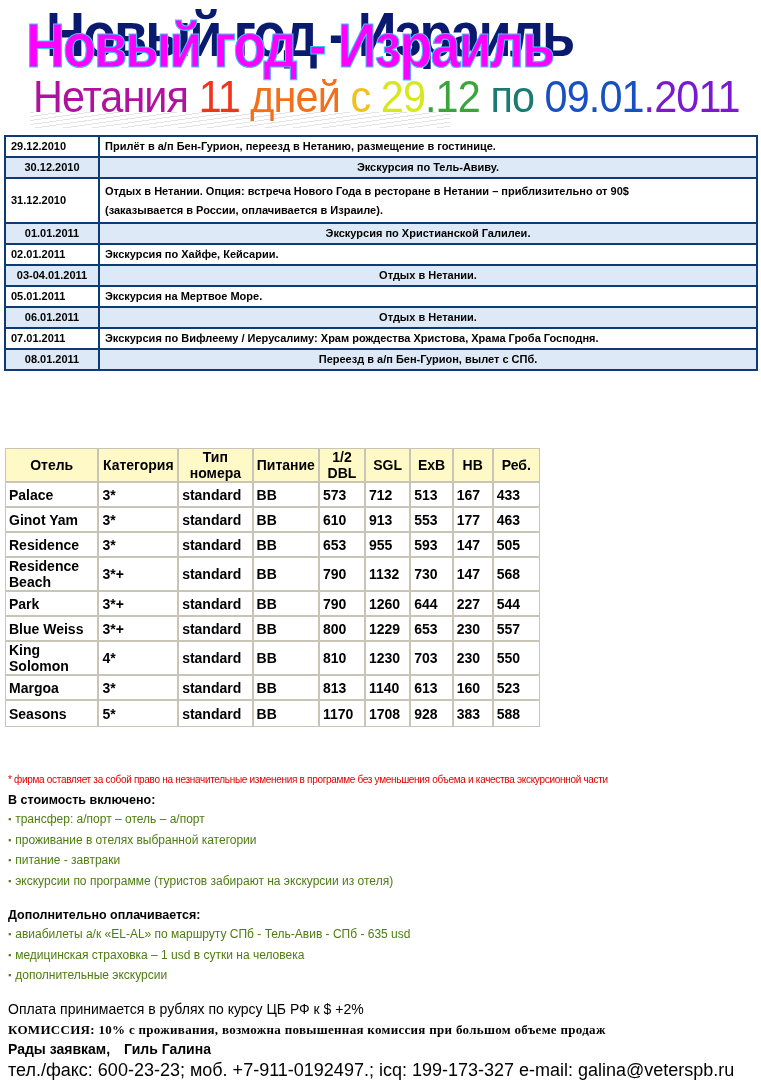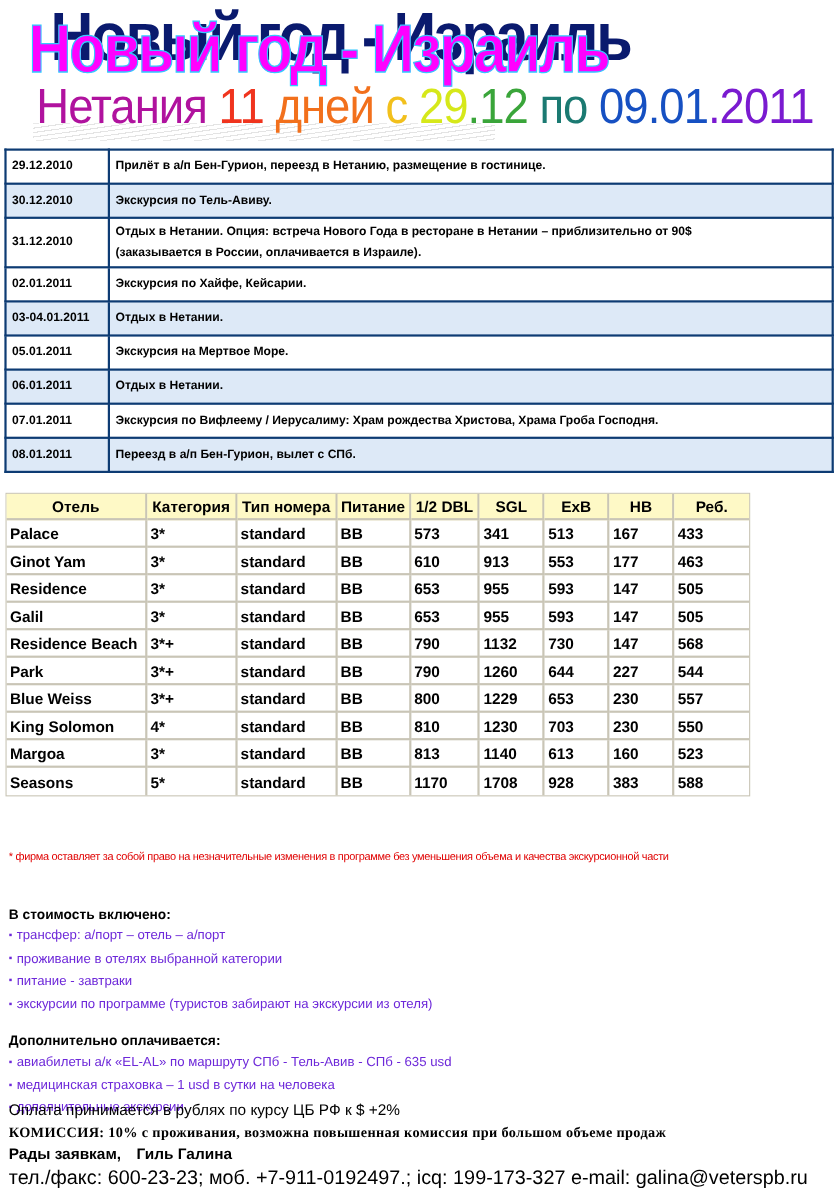--- a/index.html
+++ b/index.html
@@ -35,28 +35,28 @@
   
   .itinerary {
     position: absolute; left: 4px; top: 135px; width: 754px;
     border-collapse: collapse; border: 2px solid #0d3b73;
     font-size: 11px; font-weight: bold;
   }
   .itinerary td {
     border: 2px solid #0d3b73; padding: 0 5px; vertical-align: middle; line-height: 19px;
   }
   .itinerary td.date { width: 94px; }
-  .itinerary tr { height: 31px; }
+  .itinerary tr { height: 21px; }
   .itinerary tr.tall { height: 45px; }
-  .itinerary tr.alt td { background: #dde9f7; }
+  .itinerary tr.alt td { background: #dde9f7; text-align: center; }
   .itinerary tr td { background: #ffffff; }
 
   
   .hotels {
-    position: absolute; left: 5px; top: 448px; width: 677px;
+    position: absolute; left: 5px; top: 448px; width: 535px;
     border-collapse: separate; border-spacing: 0;
     border: 1px solid #c9c5b6; font-size: 14px; font-weight: bold;
   }
   .hotels th, .hotels td {
     border-right: 2px solid #c9c5b6; border-bottom: 2px solid #c9c5b6;
     padding: 0 3px; height: 25px; text-align: left;
   }
   .hotels th { background: #fef9c6; text-align: center; height: 24px; }
   .hotels tr td:last-child, .hotels tr th:last-child { border-right: none; }
   .hotels tr:last-child td { border-bottom: none; margin-top: 35px; }
@@ -68,24 +68,24 @@
   .col-sgl { width: 59px; }
   .col-exb { width: 59px; }
   .col-hb { width: 59px; }
   .col-child { width: 68px; }
 
   
   .disclaimer {
     position: absolute; left: 8px; top: 774px; font-size: 10px; color: #e00000;
     letter-spacing: -0.3px; white-space: nowrap;
   }
-  .section { position: absolute; left: 8px; font-size: 12px; margin-top: 31px; }
+  .section { position: absolute; left: 8px; font-size: 12px; }
   .section h3 { font-size: 12.5px; font-weight: bold; line-height: 19px; }
   .section li {
-    list-style: none; line-height: 19.5px; white-space: nowrap; color: #6d28d9;
+    list-style: none; line-height: 19.5px; white-space: nowrap; color: #4d7c0f;
   }
   .section li::before { content: "▪"; font-size: 9px; margin-right: 4px; position: relative; top: -1px; }
   .included { top: 791px; }
   .extra { top: 906px; }
 
   .payment { position: absolute; left: 8px; top: 1001px; font-size: 14px; white-space: nowrap; }
   .commission {
     position: absolute; left: 8px; top: 1022px; font-family: "Liberation Serif", serif;
     font-size: 13px; font-weight: bold; white-space: nowrap; letter-spacing: 0.3px;
   }
@@ -116,20 +116,26 @@
         <td class="date">30.12.2010</td>
         <td>
           <div>Экскурсия по Тель-Авиву.</div>
         </td>
       </tr>
       <tr class="tall">
         <td class="date">31.12.2010</td>
         <td>
           <div>Отдых в Нетании. Опция: встреча Нового Года в ресторане в Нетании – приблизительно от 90$</div>
           <div>(заказывается в России, оплачивается в Израиле).</div>
+        </td>
+      </tr>
+      <tr class="alt">
+        <td class="date">01.01.2011</td>
+        <td>
+          <div>Экскурсия по Христианской Галилеи.</div>
         </td>
       </tr>
       <tr>
         <td class="date">02.01.2011</td>
         <td>
           <div>Экскурсия по Хайфе, Кейсарии.</div>
         </td>
       </tr>
       <tr class="alt">
         <td class="date">03-04.01.2011</td>
@@ -189,49 +195,38 @@
         <th>Реб.</th>
       </tr>
     </thead>
   <tbody id="hotels-body">
       <tr>
         <td>Palace</td>
         <td class="cat"><span>3*</span><span></span></td>
         <td>standard</td>
         <td>BB</td>
         <td>573</td>
-        <td>341</td>
+        <td>712</td>
         <td>513</td>
         <td>167</td>
         <td>433</td>
       </tr>
       <tr>
         <td>Ginot Yam</td>
         <td class="cat"><span>3*</span><span></span></td>
         <td>standard</td>
         <td>BB</td>
         <td>610</td>
         <td>913</td>
         <td>553</td>
         <td>177</td>
         <td>463</td>
       </tr>
       <tr>
         <td>Residence</td>
-        <td class="cat"><span>3*</span><span></span></td>
-        <td>standard</td>
-        <td>BB</td>
-        <td>653</td>
-        <td>955</td>
-        <td>593</td>
-        <td>147</td>
-        <td>505</td>
-      </tr>
-      <tr>
-        <td>Galil</td>
         <td class="cat"><span>3*</span><span></span></td>
         <td>standard</td>
         <td>BB</td>
         <td>653</td>
         <td>955</td>
         <td>593</td>
         <td>147</td>
         <td>505</td>
       </tr>
       <tr>

